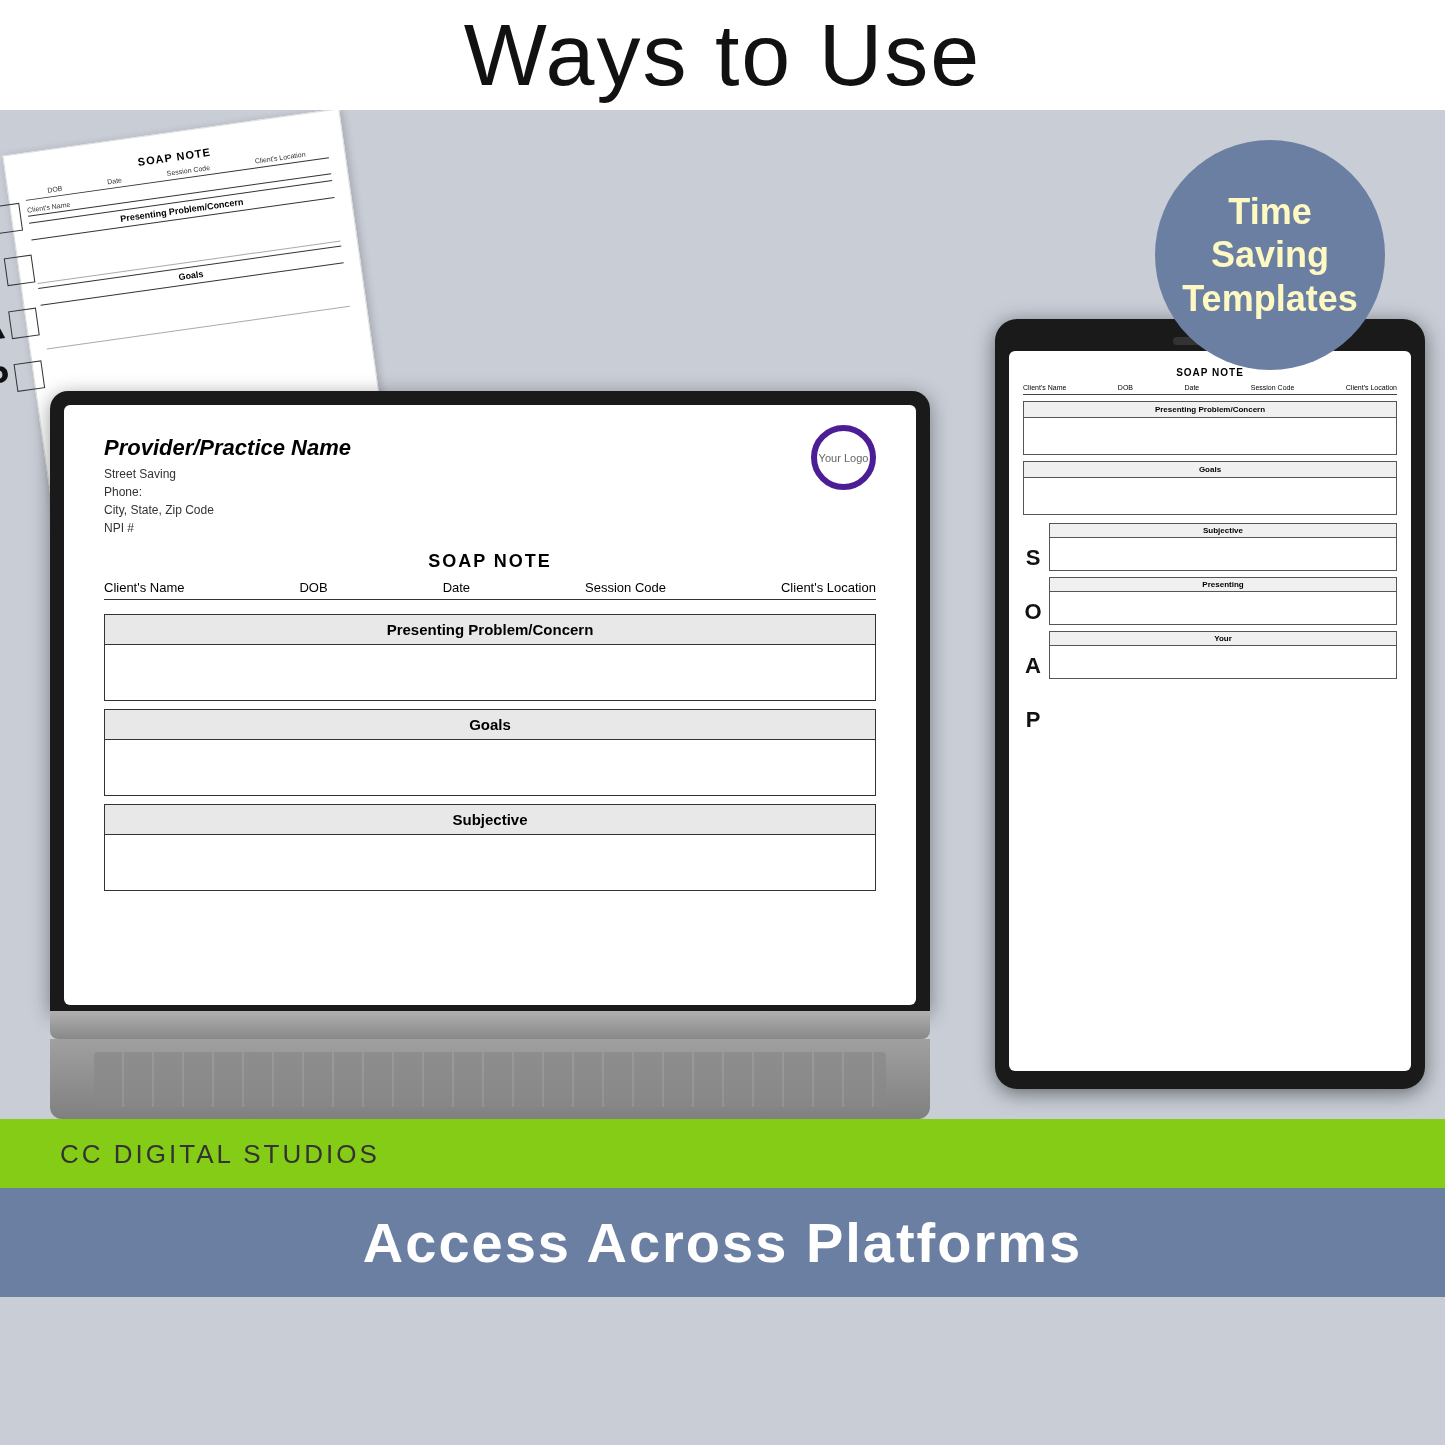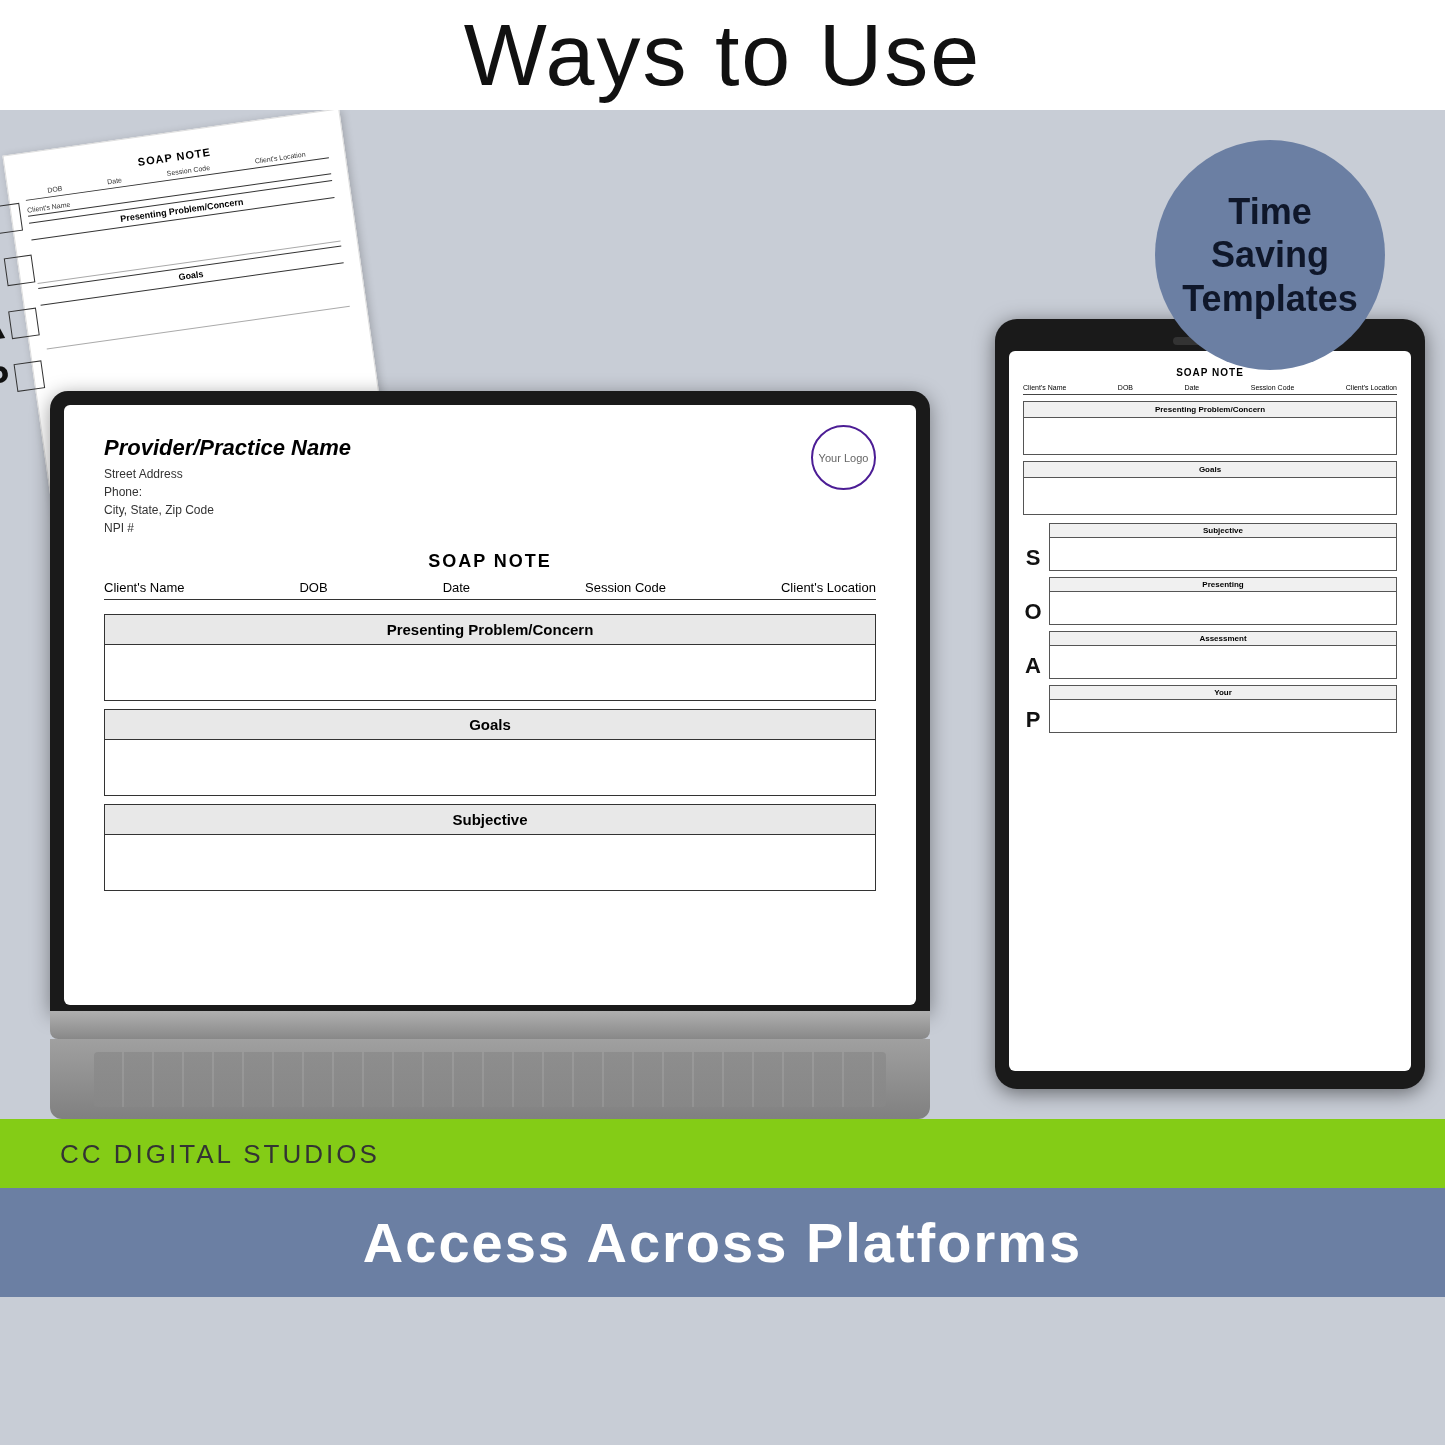--- a/index.html
+++ b/index.html
@@ -57,21 +57,21 @@
       background: #6b7fa3;
       border-radius: 50%;
       display: flex;
       flex-direction: column;
       align-items: center;
       justify-content: center;
       z-index: 10;
     }
 
     .badge-text {
-      color: #0f172a;
+      color: #fef9c3;
       font-size: 36px;
       font-weight: bold;
       line-height: 1.2;
       font-family: Arial, sans-serif;
     }
 
     
     .paper-doc {
       position: absolute;
       top: 20px;
@@ -219,21 +219,21 @@
 
     .laptop-provider-info {
       font-size: 12px;
       color: #333;
       line-height: 1.5;
     }
 
     .laptop-logo-circle {
       width: 65px;
       height: 65px;
-      border: 2px solid #4c1d95;
+      border: 6px solid #4c1d95;
       border-radius: 50%;
       display: flex;
       align-items: center;
       justify-content: center;
       font-size: 11px;
       color: #666;
       text-align: center;
       float: right;
       margin-top: -10px;
     }
@@ -455,21 +455,21 @@
       </div>
     </div>
 
     <div class="laptop-container">
       <div class="laptop-screen-outer">
         <div class="laptop-screen-inner">
           <div class="laptop-doc clearfix">
             <div class="laptop-logo-circle">Your Logo</div>
             <div class="laptop-provider-name">Provider/Practice Name</div>
             <div class="laptop-provider-info">
-              <div>Street Address</div>
+              <div>Street Saving</div>
               <div>Phone:</div>
               <div>City, State, Zip Code</div>
               <div>NPI #</div>
             </div>
             <div class="laptop-soap-title">SOAP NOTE</div>
             <div class="laptop-client-row">
               <span>Client's Name</span>
               <span>DOB</span>
               <span>Date</span>
               <span>Session Code</span>
@@ -531,24 +531,20 @@
             <div class="tablet-rows-col">
               <div class="tablet-row-section">
                 <div class="tablet-row-label">Subjective</div>
                 <div class="tablet-row-body"></div>
               </div>
               <div class="tablet-row-section">
                 <div class="tablet-row-label">Presenting</div>
                 <div class="tablet-row-body"></div>
               </div>
               <div class="tablet-row-section">
-                <div class="tablet-row-label">Assessment</div>
-                <div class="tablet-row-body"></div>
-              </div>
-              <div class="tablet-row-section">
                 <div class="tablet-row-label">Your</div>
                 <div class="tablet-row-body"></div>
               </div>
             </div>
           </div>
         </div>
       </div>
     </div>
 
   </div>

